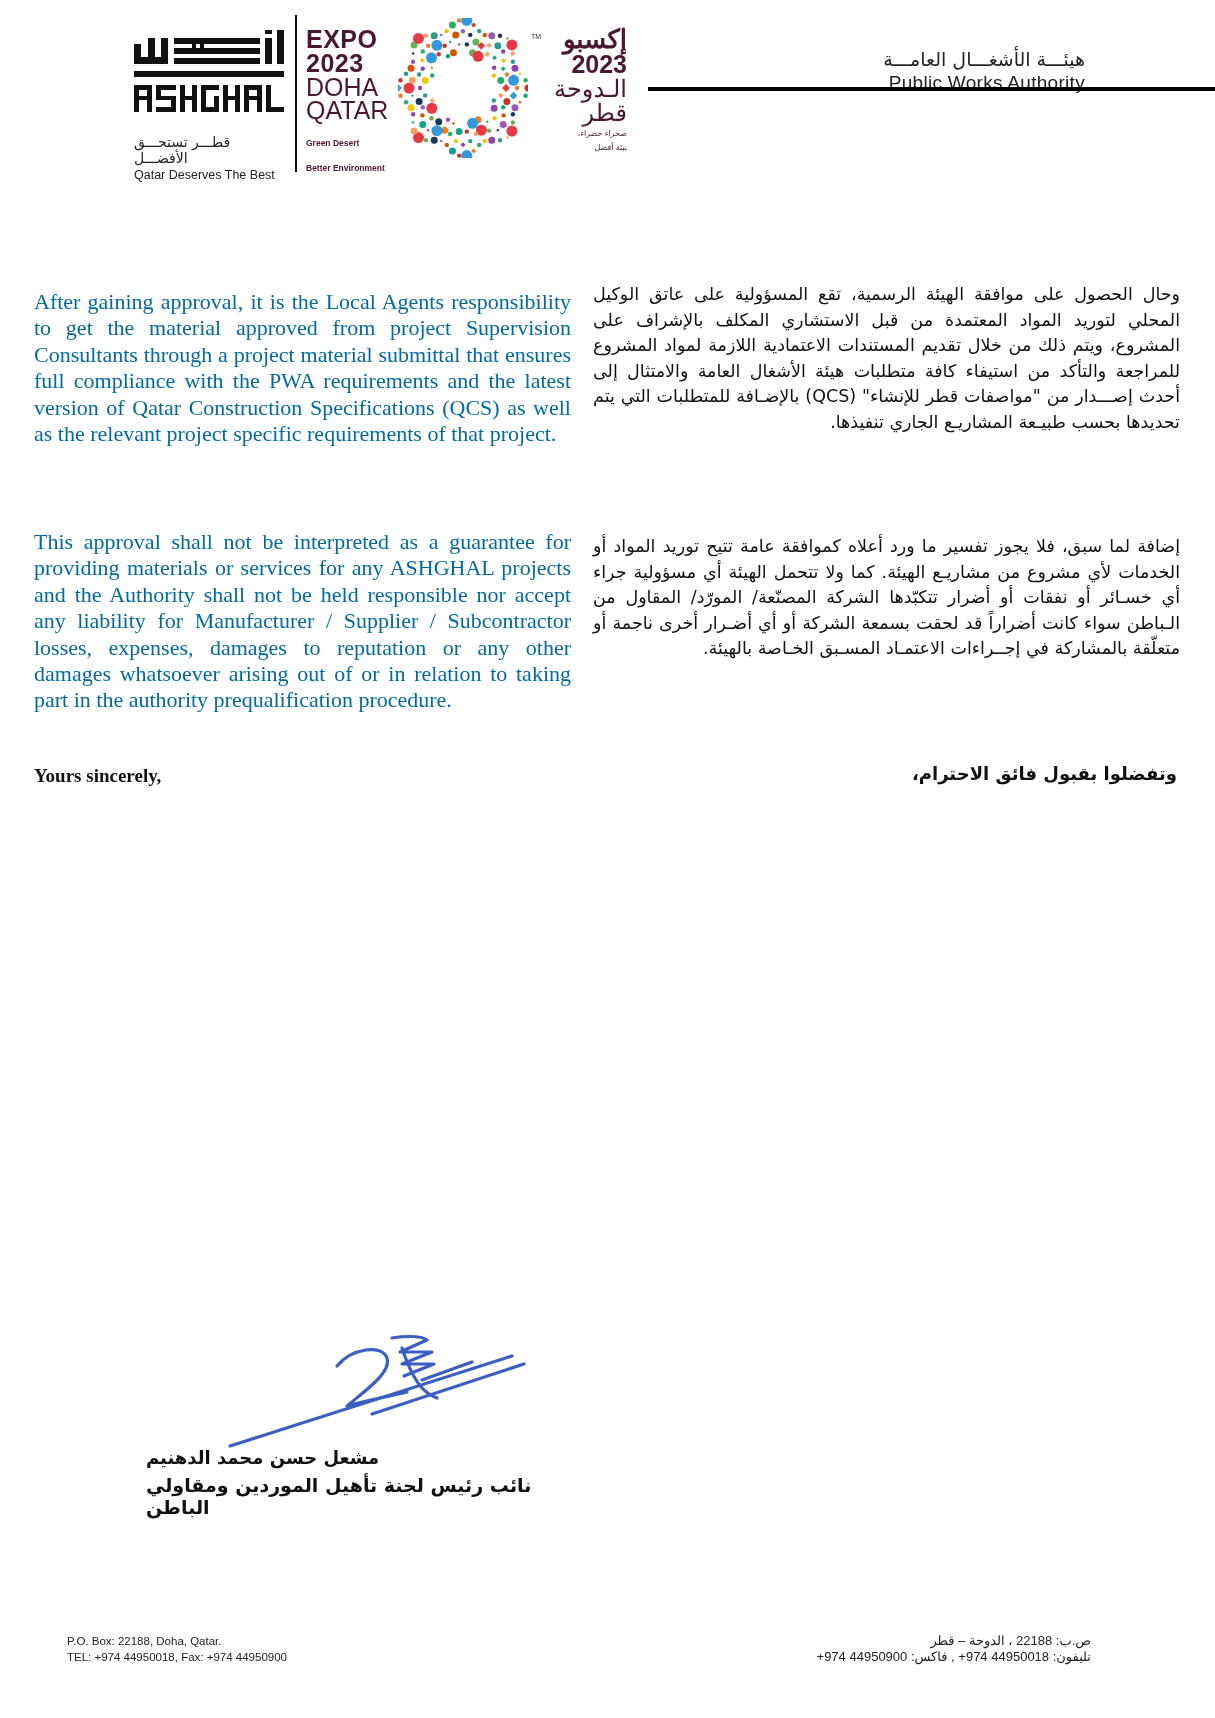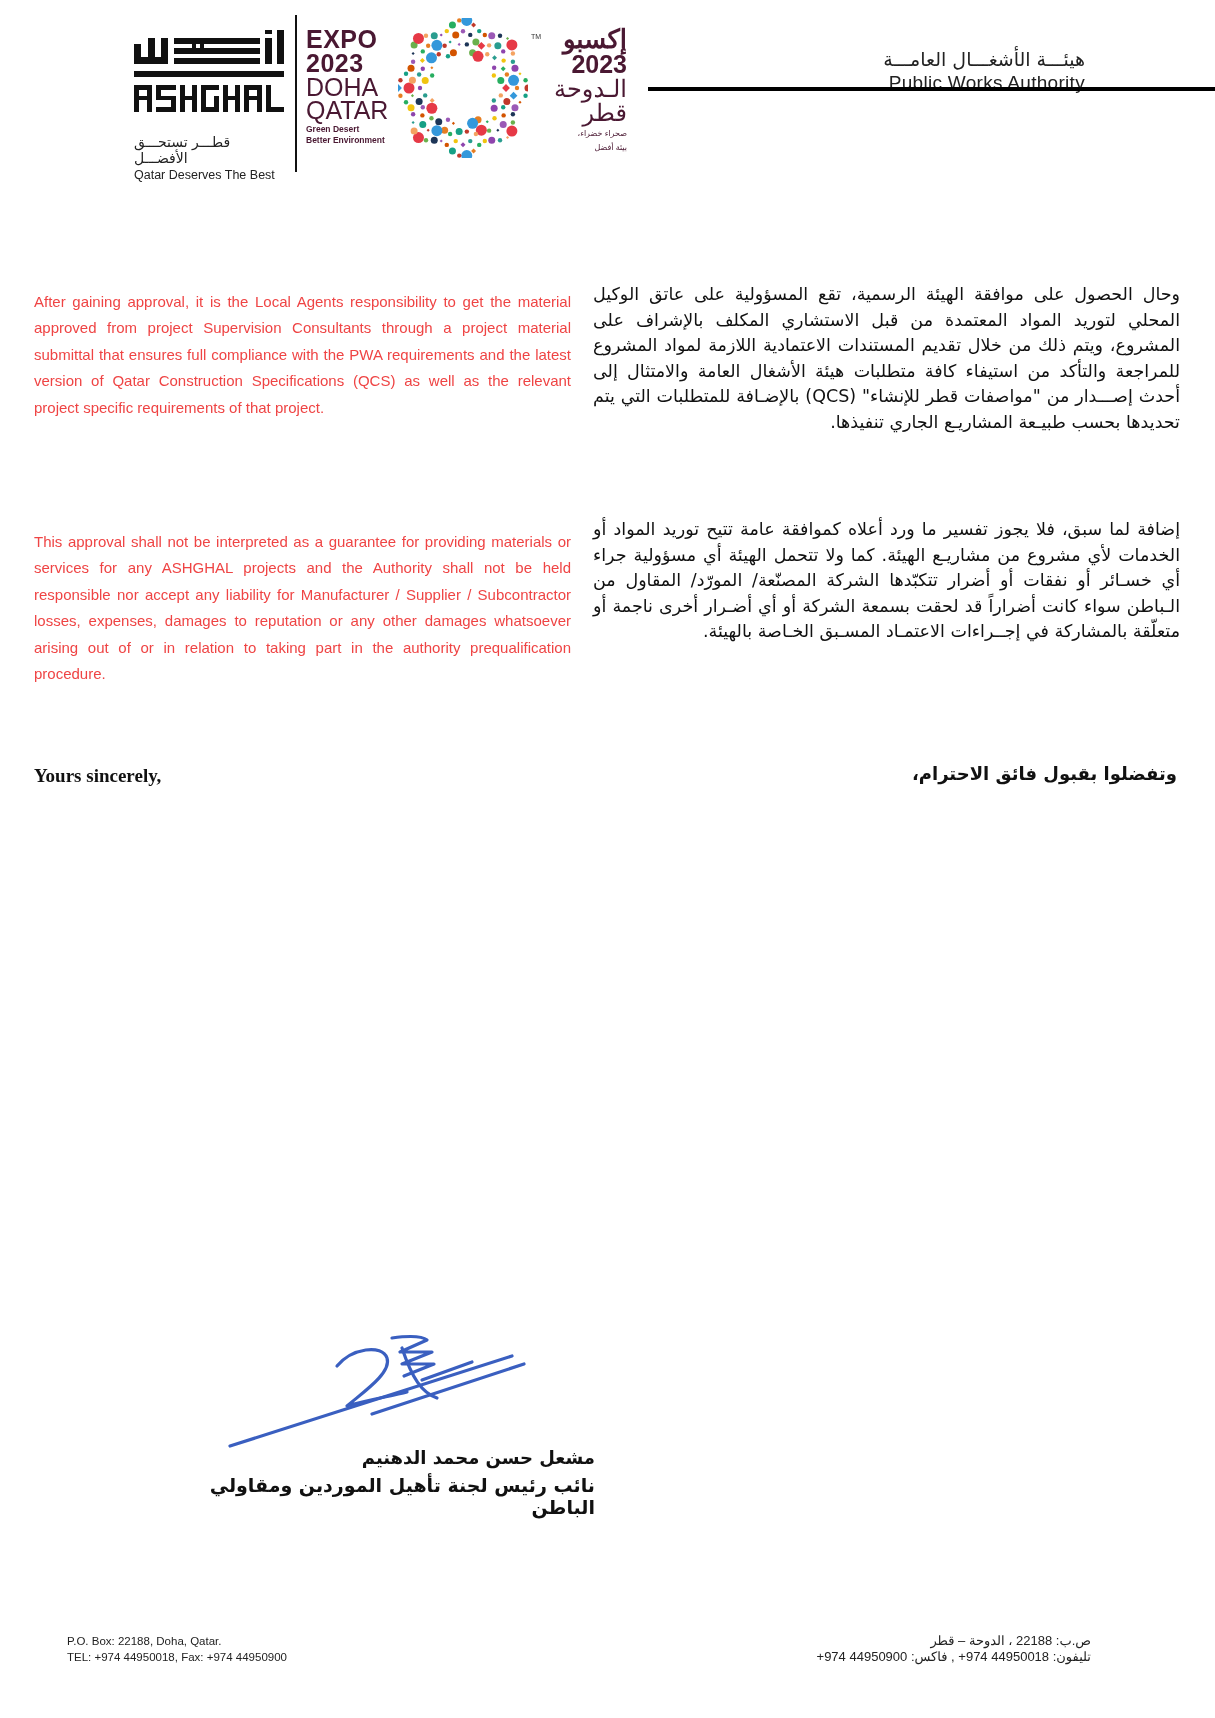--- a/index.html
+++ b/index.html
@@ -8,49 +8,49 @@
   
   .ashghal-logo { position: absolute; left: 134px; top: 30px; width: 150px; }
   .ashghal-mark { width: 150px; height: 85px; }
   .ashghal-tag-ar { font-size: 14px; text-align: left; margin-top: 15px; direction: rtl; unicode-bidi: plaintext; color:#222; }
   .ashghal-tag-en { font-family: "Liberation Sans", sans-serif; font-size: 12.5px; color: #222; margin-top: 2px; white-space: nowrap; }
   .header-divider { position: absolute; left: 295px; top: 15px; width: 2px; height: 157px; background: #111; }
 
   .expo-en { position: absolute; left: 306px; top: 28px; color: #4a1832; font-family: "Liberation Sans", sans-serif; line-height: 0.95; }
   .expo-en .big { font-size: 25px; font-weight: bold; display: block; letter-spacing: 0.5px; }
   .expo-en .thin { font-size: 25px; font-weight: normal; display: block; }
-  .expo-en .small { font-size: 8.5px; font-weight: bold; display: block; margin-top: 2px; line-height: 1.1; color: #4a1832; }
+  .expo-en .small { font-size: 8.5px; font-weight: bold; display: block; margin-top: 16px; line-height: 1.1; color: #4a1832; }
 
   .expo-flower { position: absolute; left: 398px; top: 18px; width: 130px; height: 140px; }
   .expo-tm { position: absolute; left: 531px; top: 33px; font-size: 7px; font-family: "Liberation Sans", sans-serif; color:#333; }
 
   .expo-ar { position: absolute; left: 535px; top: 26px; width: 92px; text-align: right; color: #4a1832; font-family: "Liberation Sans", sans-serif; direction: rtl; line-height: 1; }
   .expo-ar .big { font-size: 26px; font-weight: bold; display: block; }
   .expo-ar .num { font-size: 25px; font-weight: bold; display: block; direction: ltr; text-align: right; }
   .expo-ar .thin { font-size: 24px; display: block; font-weight: normal; }
   .expo-ar .small { font-size: 8px; display: block; margin-top: 4px; line-height: 1.2; }
 
   .pwa-name { position: absolute; right: 130px; top: 28px; text-align: right; margin-top: 20px; }
   .pwa-name-ar { font-size: 19px; direction: rtl; color: #222; letter-spacing: 1px; }
   .pwa-name-en { font-family: "Liberation Sans", sans-serif; font-size: 19px; color: #222; margin-top: 2px; letter-spacing: 0.3px; }
   .header-rule { position: absolute; left: 648px; top: 87px; width: 567px; height: 4px; background: #000; }
 
   
-  .col-en { position: absolute; left: 34px; width: 537px; font-family: Liberation Sans, sans-serif; font-size: 15px; line-height: 26.4px; text-align: justify; color: #ef4444; }
+  .col-en { position: absolute; left: 34px; width: 537px; font-family: Liberation Serif, serif; font-size: 22px; line-height: 26.4px; text-align: justify; color: #0369a1; }
   .col-ar { position: absolute; left: 593px; width: 587px; font-family: "DejaVu Sans", sans-serif; font-size: 17.5px; line-height: 25.6px; text-align: justify; direction: rtl; color: #111; }
   .p1-en { top: 289px; }
   .p2-en { top: 529px; }
   .closing-en { position: absolute; left: 34px; top: 765px; font-family: Liberation Serif, serif; font-weight: bold; font-size: 19px; }
   .p1-ar { top: 282px; }
-  .p2-ar { top: 517px; }
+  .p2-ar { top: 534px; }
   .closing-ar { position: absolute; right: 38px; top: 763px; direction: rtl; font-weight: bold; font-size: 18px; }
 
   
   .signature { position: absolute; left: 222px; top: 1318px; width: 320px; height: 140px; }
-  .signer { position: absolute; left: 155px; width: 440px; text-align: right; direction: rtl; font-weight: bold; color: #111; }
+  .signer { position: absolute; left: 146px; width: 440px; text-align: left; direction: rtl; font-weight: bold; color: #111; }
   .signer-name { top: 1447px; font-size: 18px; }
   .signer-title { top: 1474px; font-size: 19px; }
 
   
   .footer-en { position: absolute; left: 67px; top: 1633px; font-family: "Liberation Sans", sans-serif; font-size: 11.5px; line-height: 16px; color: #222; }
   .footer-ar { position: absolute; right: 124px; top: 1633px; text-align: right; font-family: "Liberation Sans", sans-serif; font-size: 13px; line-height: 16px; color: #222; }
   .footer-ar div { direction: rtl; unicode-bidi: plaintext; }
 </style>
 </head>
 <body>

